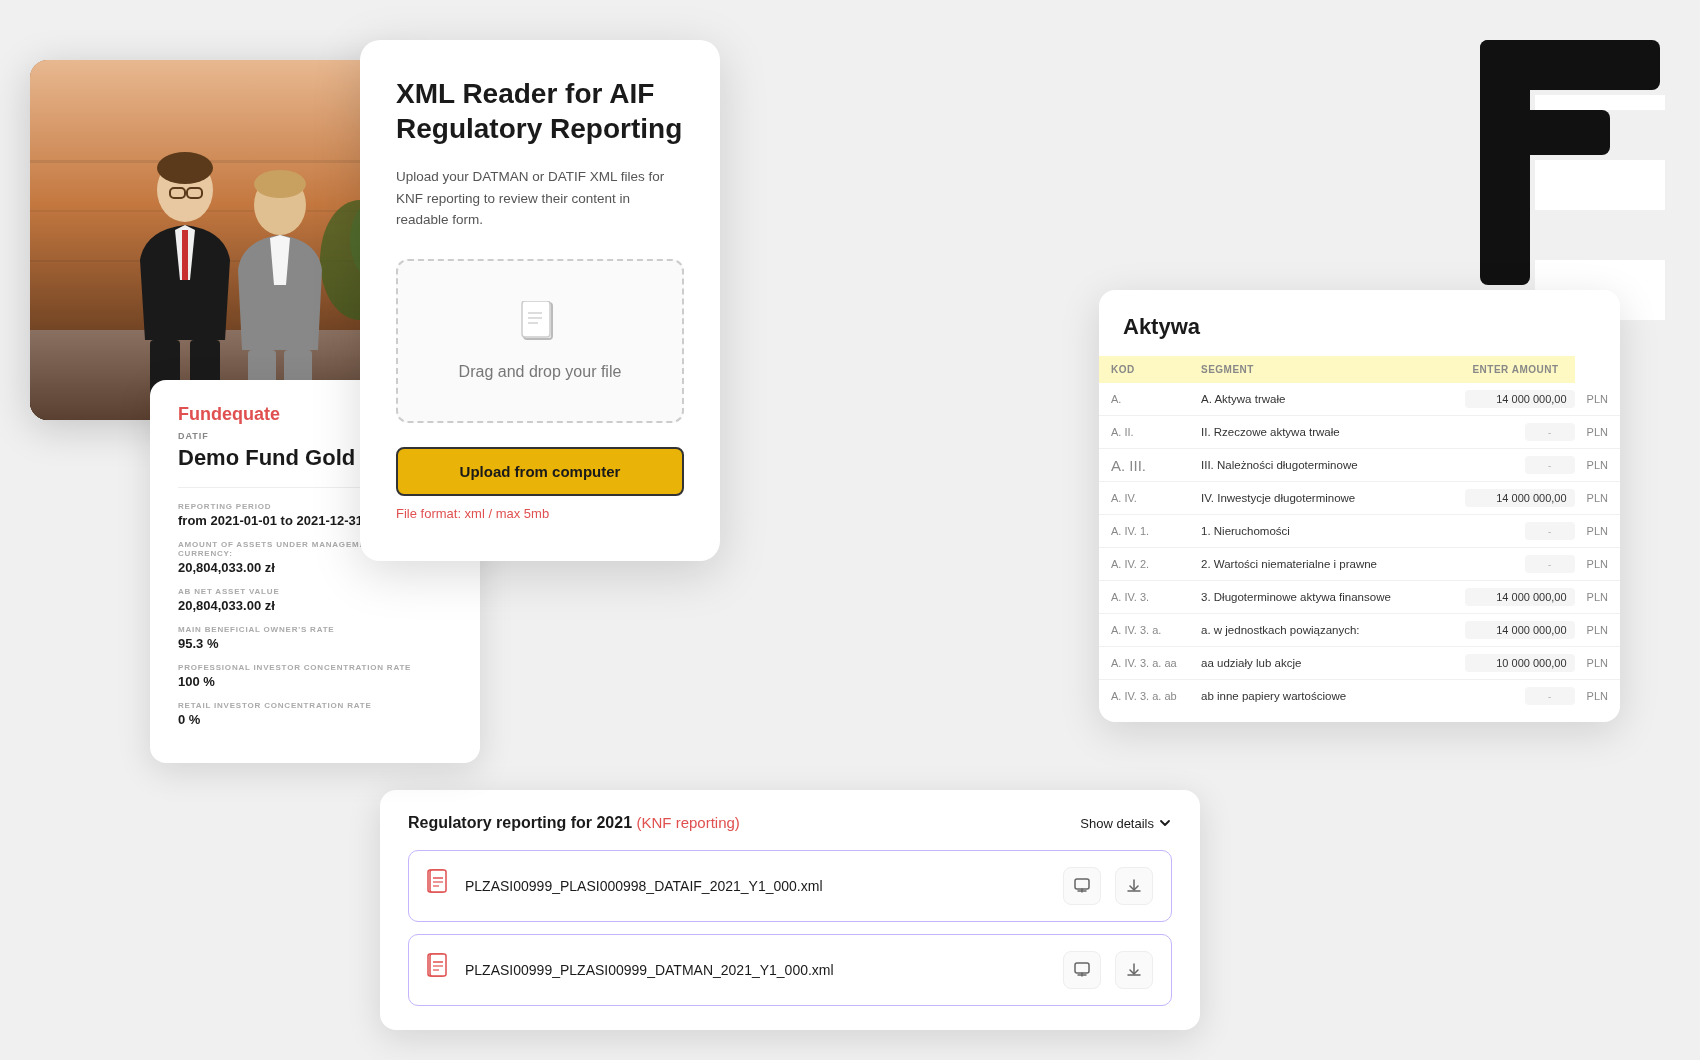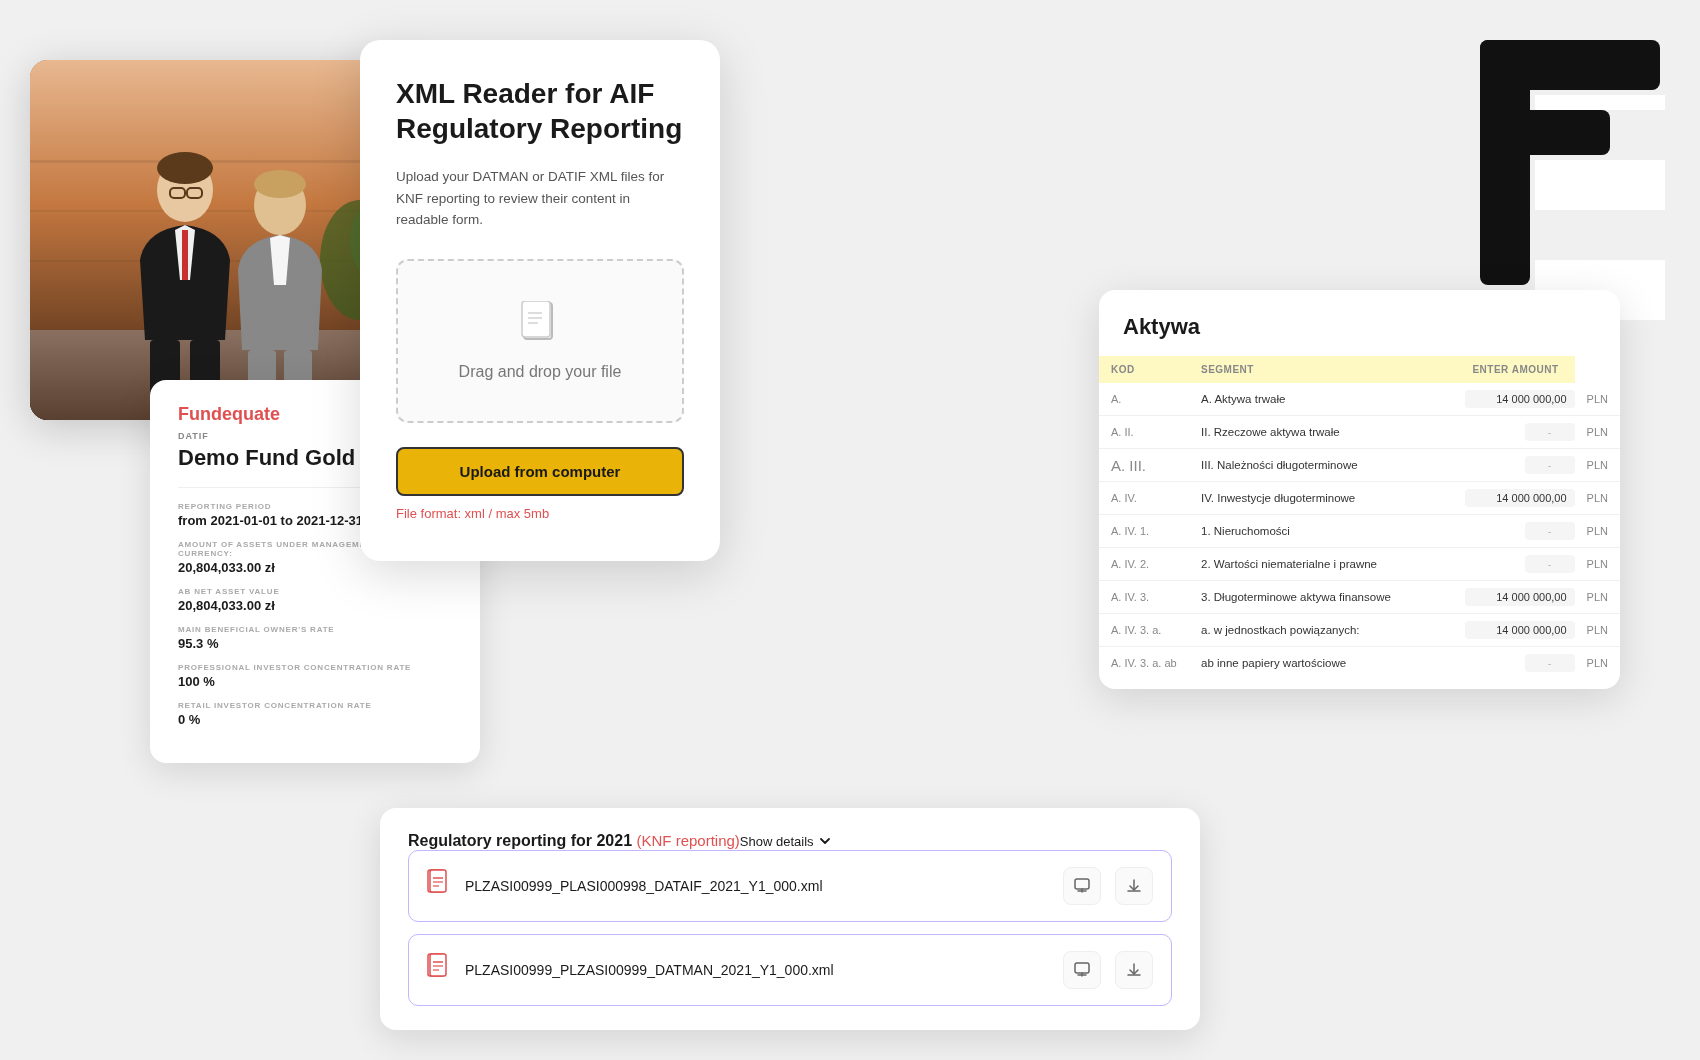--- a/index.html
+++ b/index.html
@@ -240,21 +240,22 @@
       width: 820px;
       background: white;
       border-radius: 16px;
       padding: 24px 28px;
       box-shadow: 0 8px 35px rgba(0,0,0,0.12);
       z-index: 7;
     }
     .regulatory-header {
       display: flex;
       align-items: center;
-      justify-content: flex-start;
+      justify-content: space-between;
+      margin-bottom: 18px;
     }
     .regulatory-title {
       font-size: 16px;
       font-weight: 600;
       color: #1a1a1a;
     }
     .regulatory-title .year-badge {
       color: #e05050;
       font-weight: 500;
       font-size: 15px;
@@ -495,20 +496,26 @@
         <tr>
           <td style="color: rgb(136, 136, 136); font-size: 11px;">A. IV. 3.</td>
           <td>3. Długoterminowe aktywa finansowe</td>
           <td style="text-align: right; padding-right: 0px;"><span class="amount-input-placeholder">14 000 000,00</span></td>
           <td class="pln-cell">PLN</td>
         </tr>
         <tr>
           <td style="color: rgb(136, 136, 136); font-size: 11px;">A. IV. 3. a.</td>
           <td>a. w jednostkach powiązanych:</td>
           <td style="text-align: right; padding-right: 0px;"><span class="amount-input-placeholder">14 000 000,00</span></td>
+          <td class="pln-cell">PLN</td>
+        </tr>
+        <tr>
+          <td style="color: rgb(136, 136, 136); font-size: 11px;">A. IV. 3. a. aa</td>
+          <td>aa udziały lub akcje</td>
+          <td style="text-align: right; padding-right: 0px;"><span class="amount-input-placeholder">10 000 000,00</span></td>
           <td class="pln-cell">PLN</td>
         </tr>
         <tr>
           <td style="color: rgb(136, 136, 136); font-size: 11px;">A. IV. 3. a. ab</td>
           <td>ab inne papiery wartościowe</td>
           <td style="text-align: right; padding-right: 0px;"><span class="amount-dash">-</span></td>
           <td class="pln-cell">PLN</td>
         </tr>
       </tbody>
   </table>

